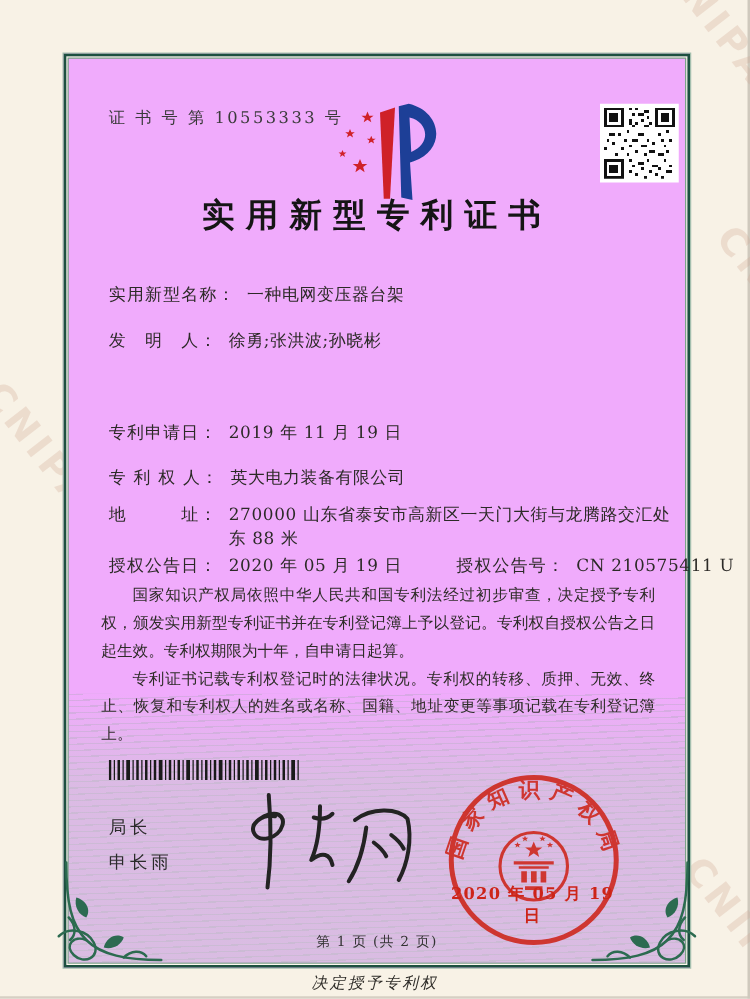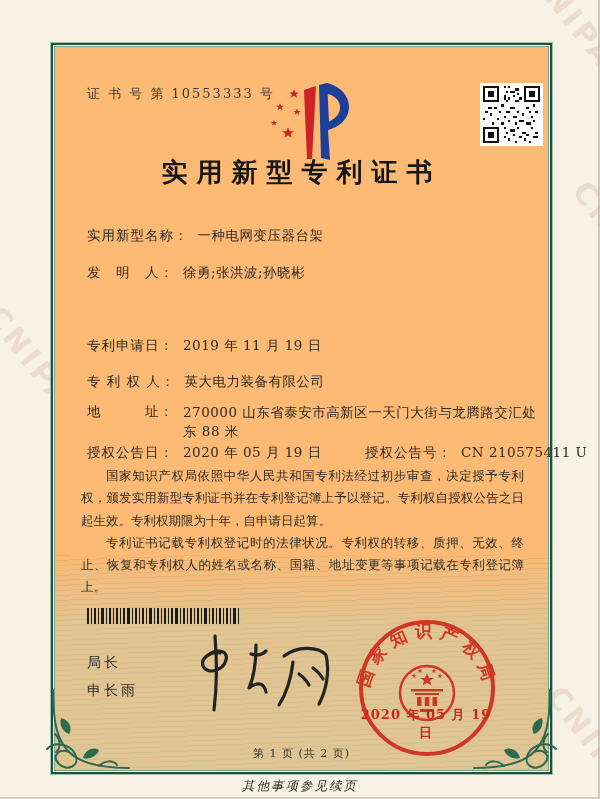--- a/index.html
+++ b/index.html
@@ -13,21 +13,21 @@
   .wm{
     position:absolute;font-family:"DejaVu Sans","Liberation Sans",sans-serif;
     font-weight:bold;font-size:30px;letter-spacing:4px;color:rgba(208,170,148,.30);
     transform:rotate(52deg);white-space:nowrap;pointer-events:none;z-index:1;
   }
   
   .frame{
     position:absolute;left:51px;top:43px;width:497px;height:727px;
     border:2px solid #1d5040;
     box-shadow:0 0 0 1px #a4bfae, inset 0 0 0 1px #fdf9ef, inset 0 0 0 2px #7ba18a;
-    background:#fdba74;z-index:2;
+    background:#f0abfc;z-index:2;
   }
   .wave{
     position:absolute;left:2px;right:2px;bottom:2px;height:215px;
     background:
       linear-gradient(180deg, rgba(198,220,200,0) 0, rgba(186,212,190,.38) 70px, rgba(186,212,190,.42) 100%),
       repeating-linear-gradient(178deg, rgba(116,163,132,.20) 0 1px, rgba(0,0,0,0) 1px 5px);
     pointer-events:none;
   }
   .cert-no{position:absolute;left:34px;top:40px;font-size:13px;letter-spacing:2px;color:#3a3a3a;}
   .logo{position:absolute;left:204px;top:36px;}
@@ -210,14 +210,14 @@
         <path d="M14,2 C14,34 18,52 30,64 C42,76 62,80 90,80"></path>
         <path d="M30,64 c-10,-4 -18,4 -10,12 c8,8 22,2 16,-10 c-5,-10 -20,-13 -28,-5"></path>
         <path d="M22,30 c8,2 12,10 8,16 c-6,-2 -10,-9 -8,-16 z" fill="#2c6b50" stroke="none"></path>
         <path d="M44,70 c2,-8 10,-12 16,-8 c-2,6 -9,10 -16,8 z" fill="#2c6b50" stroke="none"></path>
         <path d="M60,78 c6,-6 14,-6 18,-1"></path>
         <path d="M16,46 c6,6 6,14 1,18"></path>
       </g>
     </svg>
   </div>
 
-  <div class="continuation">其他事项参见续页</div>
+  <div class="continuation">决定授予专利权</div>
 </div>
 
 </body></html>

